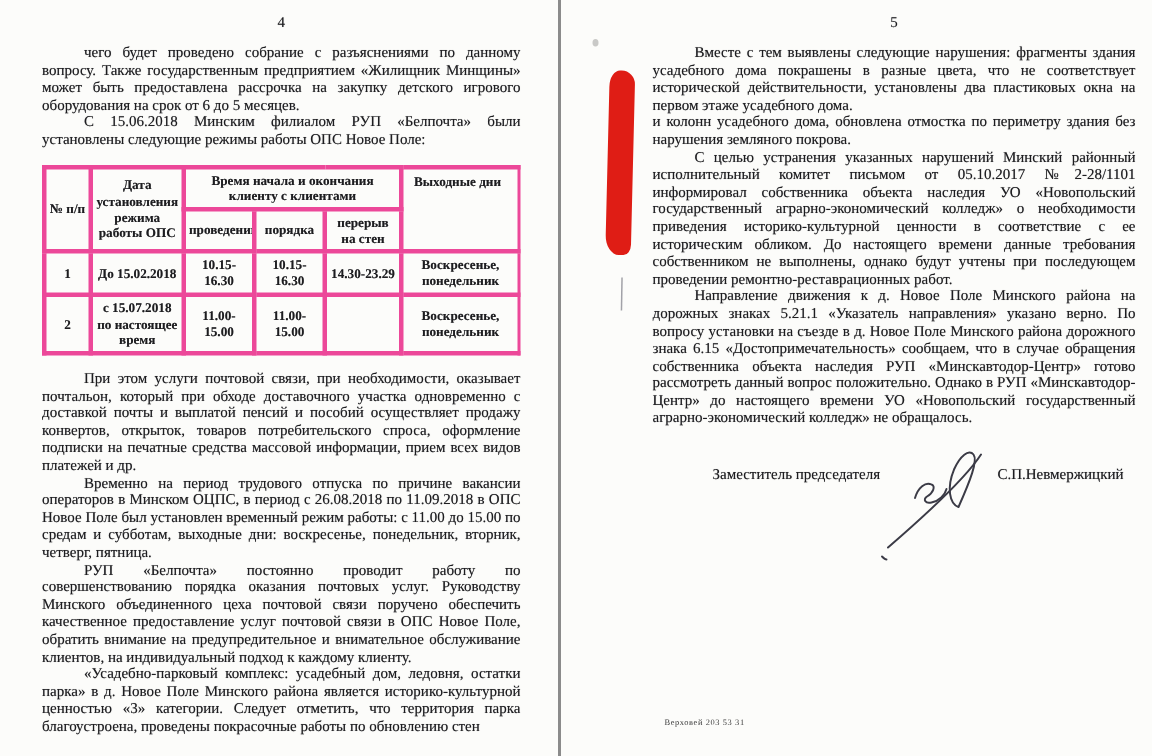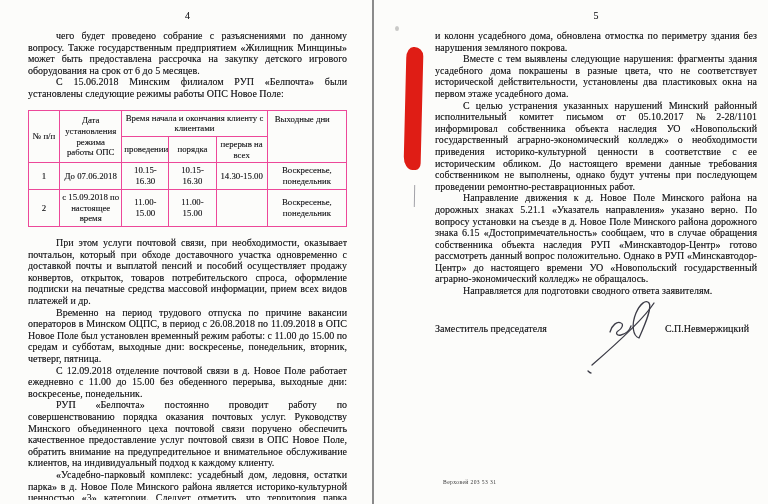--- a/index.html
+++ b/index.html
@@ -15,27 +15,27 @@
   }
   .page{position:absolute;top:10px;}
   .page-left{left:28px;width:319px;height:490px;overflow:hidden;}
   .page-right{left:435px;width:322px;height:490px;overflow:hidden;}
   .pagenum{text-align:center;font-size:10px;margin:0 0 9px 0;text-shadow:0 0 0.45px rgba(25,25,30,0.5);}
   p{margin:0;}
   .ind{text-indent:28px;}
   .tblwrap{margin:10px 0 10px 0;}
   table{border-collapse:collapse;width:100%;table-layout:fixed;}
   th,td{
-    border:1px solid #ec4899;font-weight:normal;font-size:8.8px;line-height:1.22;
+    border:3px solid #ec4899;font-weight:bold;font-size:8.8px;line-height:1.22;
     padding:2px 2px;text-align:center;vertical-align:middle;
     text-shadow:0 0 0.4px rgba(25,25,30,0.5);overflow:hidden;
   }
   th.va-top{vertical-align:top;text-align:left;padding-left:7px;padding-top:3px;margin-left:44px;}
   .sigrow{display:flex;justify-content:space-between;margin-top:26px;padding-right:8px;}
-  .sigrow span{font-size:10px;text-shadow:0 0 0.45px rgba(25,25,30,0.55);}
+  .sigrow span{font-size:10px;text-shadow:0 0 0.45px rgba(25,25,30,0.55);margin-left:40px;}
   .divider{position:absolute;left:372px;top:0;width:2px;height:504px;background:#8b8b8b;}
   .red-mark{
     position:absolute;left:405px;top:47px;width:17px;height:123px;
     background:#df1d15;border-radius:7px 9px 5px 9px / 11px 9px 7px 13px;
     transform:rotate(1.4deg);
   }
   .pen-line{position:absolute;left:414px;top:185px;width:1px;height:22px;background:#a2a2a8;transform:rotate(1deg);}
   .smudge{position:absolute;left:395px;top:26px;width:4px;height:5px;background:#c9c9c7;border-radius:50%;}
   .signature{position:absolute;left:582px;top:294px;width:100px;height:88px;}
   .footer-note{
@@ -66,58 +66,56 @@
         <tbody>
             <tr>
           <th rowspan="2">№ п/п</th>
           <th rowspan="2">Дата установления режима работы ОПС</th>
           <th colspan="3">Время начала и окончания клиенту с клиентами</th>
           <th rowspan="2" class="va-top">Выходные дни</th>
         </tr>
         <tr>
           <th>проведении</th>
           <th>порядка</th>
-          <th>перерыв на всех</th>
+          <th>перерыв на стен</th>
         </tr>
         <tr>
           <td>1</td>
-          <td>До 07.06.2018</td>
+          <td>До 15.02.2018</td>
           <td>10.15-16.30</td>
           <td>10.15-16.30</td>
-          <td>14.30-15.00</td>
+          <td>14.30-23.29</td>
           <td>Воскресенье, понедельник</td>
         </tr>
         <tr>
           <td>2</td>
-          <td>с 15.09.2018 по настоящее время</td>
+          <td>с 15.07.2018 по настоящее время</td>
           <td>11.00-15.00</td>
           <td>11.00-15.00</td>
           <td></td>
           <td>Воскресенье, понедельник</td>
         </tr>
       </tbody>
         </table>
     </div>
 
     <p class="doc-text ind">При этом услуги почтовой связи, при необходимости, оказывает почтальон, который при обходе доставочного участка одновременно с доставкой почты и выплатой пенсий и пособий осуществляет продажу конвертов, открыток, товаров потребительского спроса, оформление подписки на печатные средства массовой информации, прием всех видов платежей и др.</p>
     <p class="doc-text ind">Временно на период трудового отпуска по причине вакансии операторов в Минском ОЦПС, в период с 26.08.2018 по 11.09.2018 в ОПС Новое Поле был установлен временный режим работы: с 11.00 до 15.00 по средам и субботам, выходные дни: воскресенье, понедельник, вторник, четверг, пятница.</p>
-    <p class="doc-text ind">С 12.09.2018 отделение почтовой связи в д. Новое Поле работает ежедневно с 11.00 до 15.00 без обеденного перерыва, выходные дни: воскресенье, понедельник.</p>
     <p class="doc-text ind">РУП «Белпочта» постоянно проводит работу по совершенствованию порядка оказания почтовых услуг. Руководству Минского объединенного цеха почтовой связи поручено обеспечить качественное предоставление услуг почтовой связи в ОПС Новое Поле, обратить внимание на предупредительное и внимательное обслуживание клиентов, на индивидуальный подход к каждому клиенту.</p>
     <p class="doc-text ind">«Усадебно-парковый комплекс: усадебный дом, ледовня, остатки парка» в д. Новое Поле Минского района является историко-культурной ценностью «3» категории. Следует отметить, что территория парка благоустроена, проведены покрасочные работы по обновлению стен</p>
   </div>
 
   <div class="divider"></div>
 
   <div class="page page-right">
     <p class="pagenum">5</p>
+    <p class="doc-text ind">Вместе с тем выявлены следующие нарушения: фрагменты здания усадебного дома покрашены в разные цвета, что не соответствует исторической действительности, установлены два пластиковых окна на первом этаже усадебного дома.</p>
     <p class="doc-text">и колонн усадебного дома, обновлена отмостка по периметру здания без нарушения земляного покрова.</p>
-    <p class="doc-text ind">Вместе с тем выявлены следующие нарушения: фрагменты здания усадебного дома покрашены в разные цвета, что не соответствует исторической действительности, установлены два пластиковых окна на первом этаже усадебного дома.</p>
     <p class="doc-text ind">С целью устранения указанных нарушений Минский районный исполнительный комитет письмом от 05.10.2017 №2-28/1101 информировал собственника объекта наследия УО «Новопольский государственный аграрно-экономический колледж» о необходимости приведения историко-культурной ценности в соответствие с ее историческим обликом. До настоящего времени данные требования собственником не выполнены, однако будут учтены при последующем проведении ремонтно-реставрационных работ.</p>
     <p class="doc-text ind">Направление движения к д. Новое Поле Минского района на дорожных знаках 5.21.1 «Указатель направления» указано верно. По вопросу установки на съезде в д. Новое Поле Минского района дорожного знака 6.15 «Достопримечательность» сообщаем, что в случае обращения собственника объекта наследия РУП «Минскавтодор-Центр» готово рассмотреть данный вопрос положительно. Однако в РУП «Минскавтодор-Центр» до настоящего времени УО «Новопольский государственный аграрно-экономический колледж» не обращалось.</p>
-    <p class="doc-text ind">Направляется для подготовки сводного ответа заявителям.</p>
     <div class="sigrow">
       <span>Заместитель председателя</span>
       <span>С.П.Невмержицкий</span>
     </div>
   </div>
 
   <div class="red-mark"></div>
   <div class="pen-line"></div>
   <div class="smudge"></div>
 

